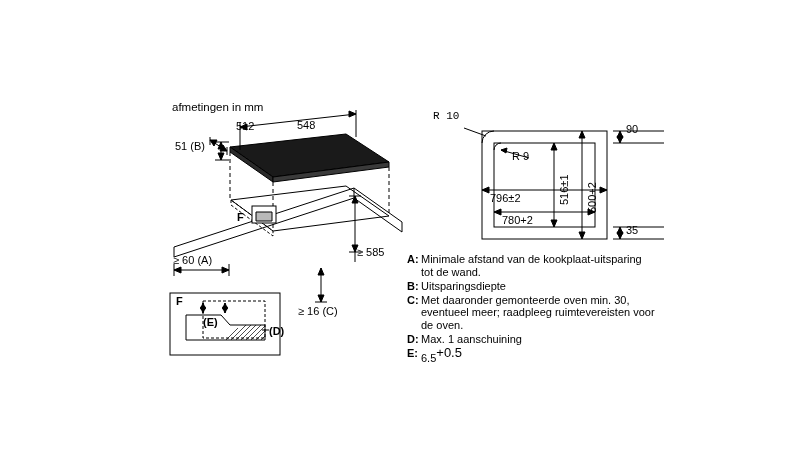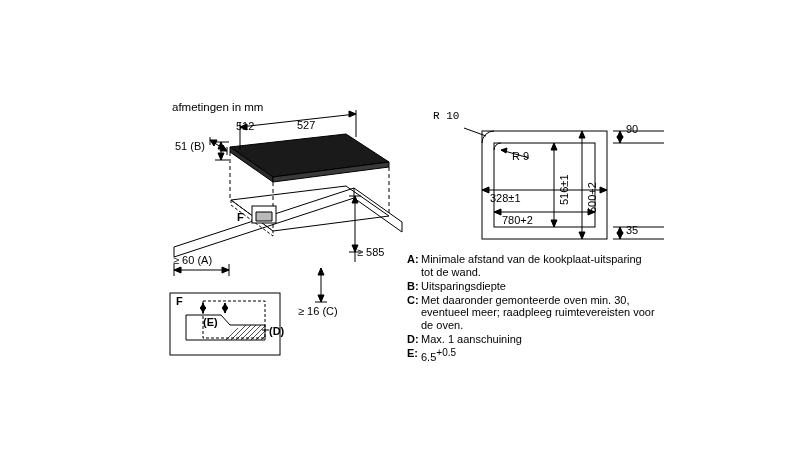--- a/index.html
+++ b/index.html
@@ -46,21 +46,21 @@
   }
   .legend .key {
     font-weight: bold;
     width: 14px;
     flex: 0 0 14px;
   }
   .legend .val {
     flex: 1 1 auto;
   }
   .legend .val sup {
-    font-size: 10px;
+    font-size: 13px;
     vertical-align: super;
   }
   svg { position: absolute; left: 0; top: 0; }
 </style>
 </head>
 <body>
 
 <div id="stage">
 
   <svg width="800" height="450" viewBox="0 0 800 450">
@@ -233,36 +233,36 @@
         <path d="M558,131 l-3,7 l6,0 Z" fill="#000"></path>
         <path d="M558,239 l-3,-7 l6,0 Z" fill="#000"></path>
       </g>
 
     </g>
   </svg>
 
   <div class="lbl" style="left:148px; top:101px; font-size:11.5px;">afmetingen in mm</div>
 
   <div class="lbl" style="left:212px; top:120px;">512</div>
-  <div class="lbl" style="left:273px; top:119px;">527</div>
+  <div class="lbl" style="left:273px; top:119px;">548</div>
   <div class="lbl" style="left:151px; top:140px;">51 (B)</div>
   <div class="lbl" style="left:213px; top:211px; font-weight:bold;">F</div>
   <div class="lbl" style="left:333px; top:246px;">≥ 585</div>
   <div class="lbl" style="left:149px; top:254px;">≥ 60 (A)</div>
   <div class="lbl" style="left:274px; top:305px;text-align:center;">≥ 16 (C)</div>
 
   <div class="lbl" style="left:152px; top:295px; font-weight:bold;">F</div>
   <div class="lbl" style="left:179px; top:316px; font-weight:bold;">(E)</div>
   <div class="lbl" style="left:245px; top:325px; font-weight:bold;">(D)</div>
 
   <div class="lbl" style="left:409px; top:110px;font-family:Liberation Mono, monospace;">R 10</div>
   <div class="lbl" style="left:488px; top:150px;">R 9</div>
   <div class="lbl" style="left:602px; top:123px;">90</div>
   <div class="lbl" style="left:602px; top:224px;">35</div>
-  <div class="lbl" style="left:466px; top:192px;">328±1</div>
+  <div class="lbl" style="left:466px; top:192px;">796±2</div>
   <div class="lbl" style="left:478px; top:214px;text-align:right;">780+2</div>
   <div class="lbl rot" style="left:534px; top:205px;">516±1</div>
   <div class="lbl rot" style="left:562px; top:213px;">500+2</div>
 
   <div class="legend">
     <div class="row">
       <span class="key">A:</span>
       <span class="val">Minimale afstand van de kookplaat-uitsparing tot de wand.</span>
     </div>
     <div class="row">

